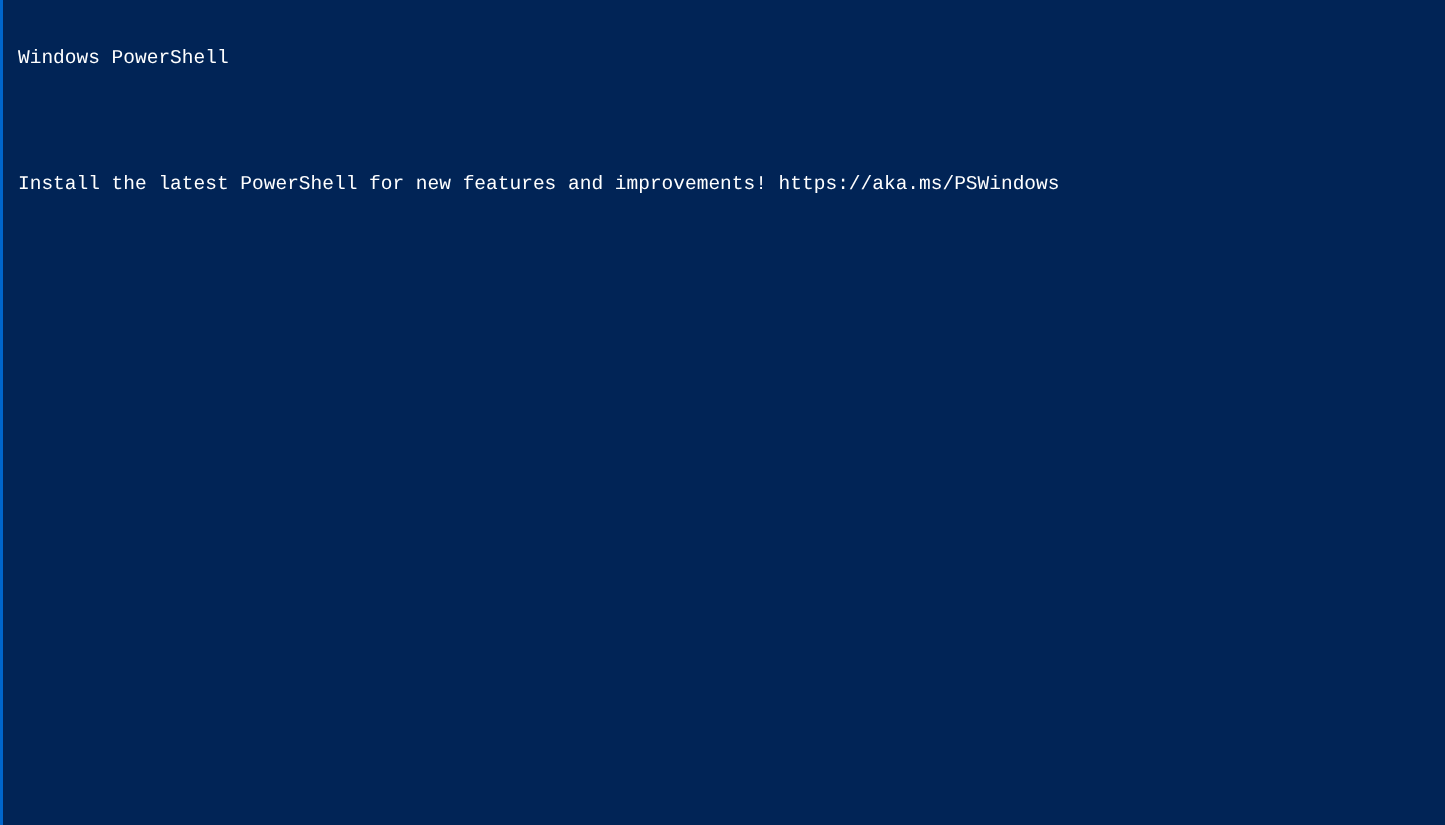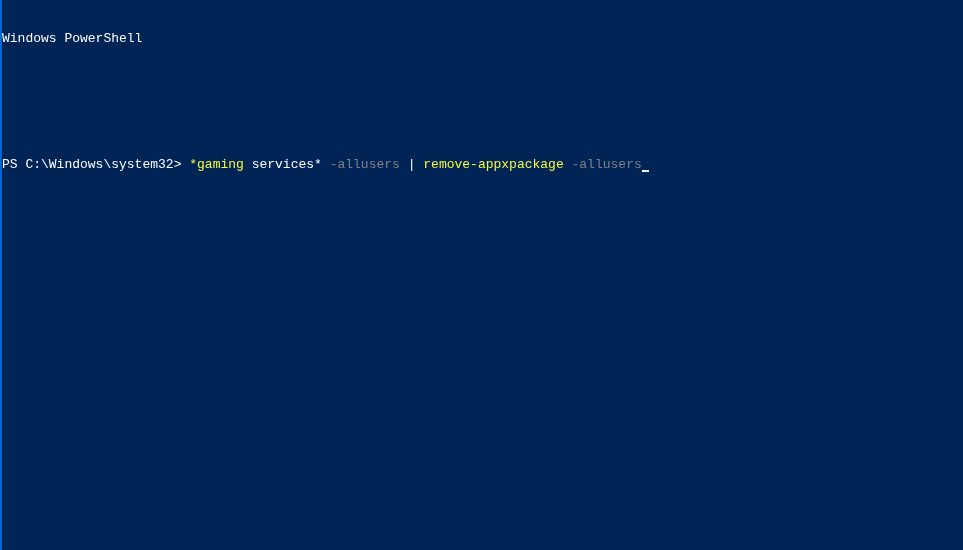--- a/index.html
+++ b/index.html
@@ -12,21 +12,21 @@
       height: 550px;
       background: #012456;
       font-family: Consolas, 'Courier New', monospace;
       font-size: 13px;
       line-height: 14px;
       color: #ffffff;
       overflow: hidden;
       border-left: 2px solid #0066cc;
     }
     .terminal {
-      padding: 4px 0;
+      padding: 4px 10px;
       white-space: pre;
     }
     .line {
       display: block;
       min-height: 14px;
     }
     .prompt {
       color: #ffffff;
     }
     .yellow {
@@ -46,15 +46,15 @@
       vertical-align: bottom;
       margin-bottom: 0px;
     }
   </style>
 </head>
 <body>
 
 <div class="terminal">
   <span class="line">Windows PowerShell</span>
   <span class="line"></span>
+  <span class="line">Install the latest PowerShell for new features and improvements! https://aka.ms/PSWindows</span>
   <span class="line"></span>
-  <span class="line"><span class="prompt">PS C:\Windows\system32&gt; </span><span class="yellow">*gaming</span><span class="white"> services*</span><span class="gray"> -allusers</span><span class="white"> | </span><span class="yellow">remove-appxpackage</span><span class="gray"> -allusers</span><span class="cursor"></span></span>
 </div>
 
 </body></html>

